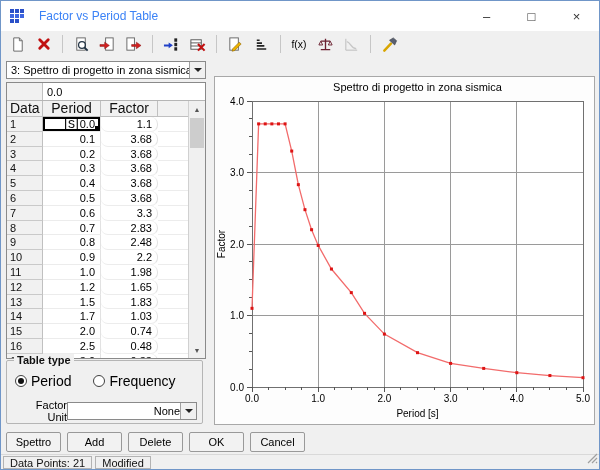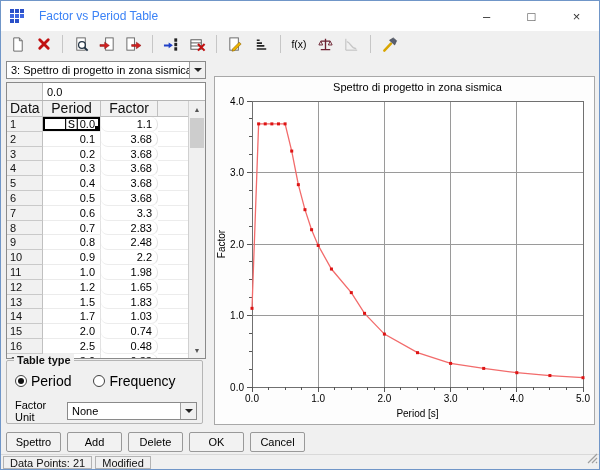--- a/index.html
+++ b/index.html
@@ -55,21 +55,21 @@
   .sbtn.up { top:0; } .sbtn.down { bottom:0; }
   .sthumb { position:absolute; left:1px; top:17px; width:14px; height:30px; background:#cdcdcd; }
 
   
   .groupbox { position:absolute; left:5px; top:359px; width:197px; height:64px; border:1px solid #b5b5b5; border-radius:2px; }
   .gb-legend { position:absolute; top:-7px; left:7px; background:#f0f0f0; padding:0 3px; font-size:11px; color:#111;font-weight:bold; }
   .radio-row { position:absolute; left:8px; top:12px; display:flex; gap:22px; }
   .radio-item { display:flex; align-items:center; gap:4px; font-size:14px; }
   .radio-circle { width:12px; height:12px; border:1px solid #404040; border-radius:50%; background:#fff; display:flex; align-items:center; justify-content:center; }
   .radio-circle.on::after { content:''; width:6px; height:6px; border-radius:50%; background:#111; }
-  .fu-row { position:absolute; left:8px; top:38px; display:flex; align-items:center; }
+  .fu-row { position:absolute; left:8px; top:38px; display:flex; align-items:center;text-align:right; }
   .fu-label { font-size:11px; width:52px; }
   .combo-factor-unit { position:relative; width:130px; height:18px; display:flex; background:#fff; border:1px solid #8a8a8a; }
 
   
   .chart-panel { position:absolute; left:213px; top:75px; width:381px; height:349px; background:#fdfdfd; border:1px solid #a8a8a8; }
 
   
   .cmd-row { position:absolute; left:5px; top:431px; display:flex; gap:6px; }
   .cmd-btn { width:55px; height:20px; background:#f2f2f2; border:1px solid #999; font-family:"Liberation Sans",sans-serif; font-size:11px; color:#000; border-radius:2px; }
 

